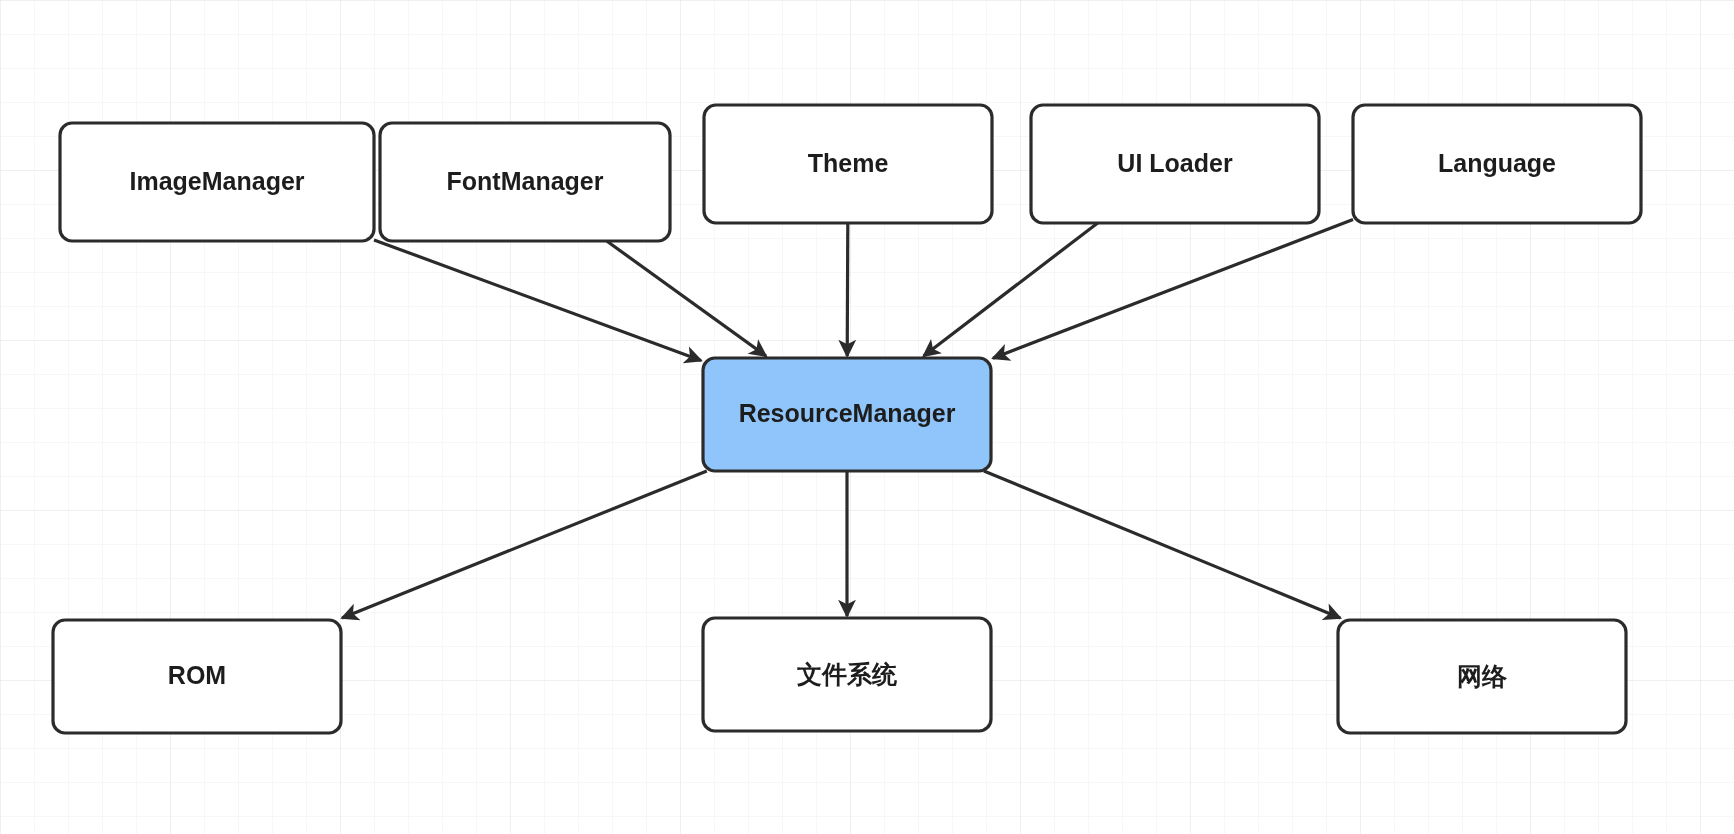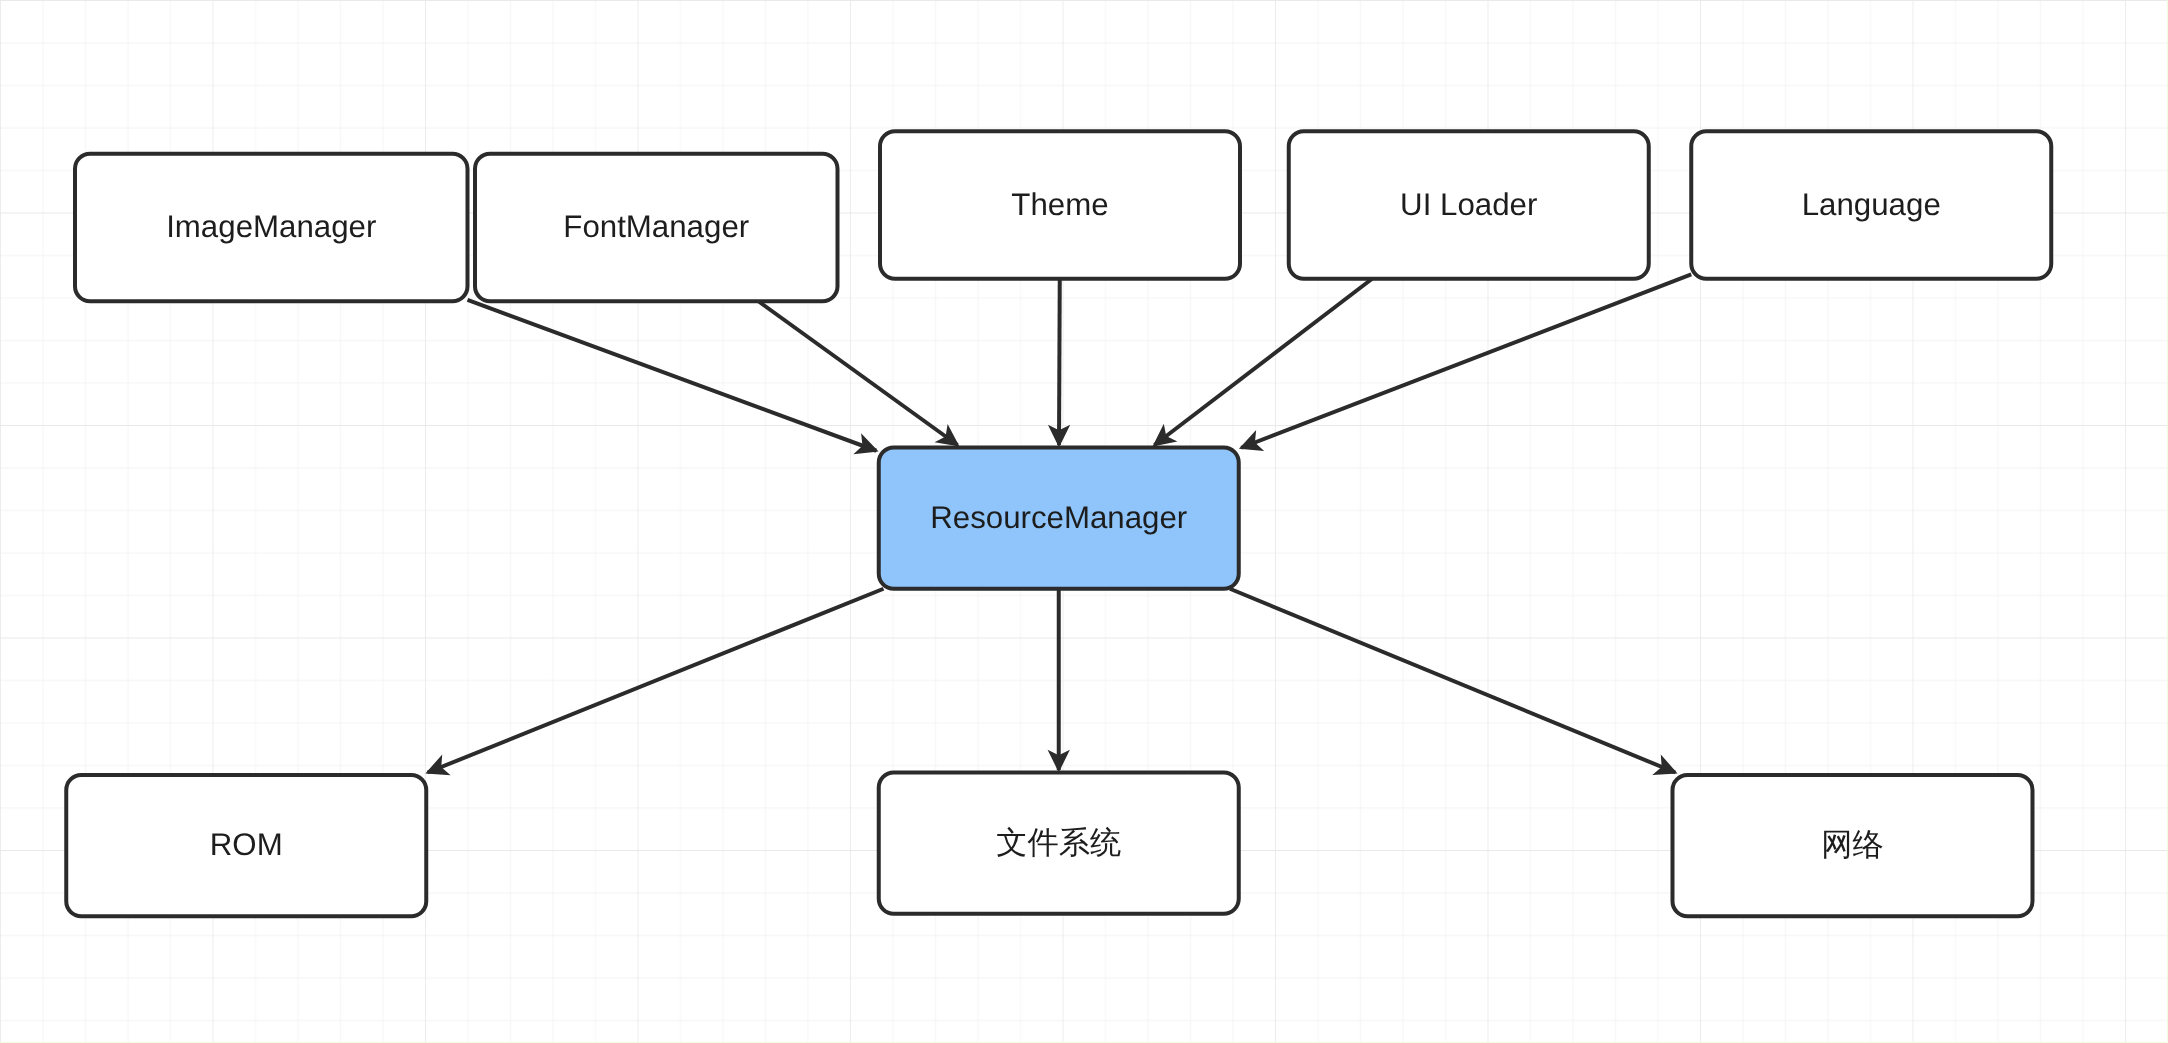--- a/index.html
+++ b/index.html
@@ -10,21 +10,22 @@
   body {
     width: 1734px;
     height: 834px;
     overflow: hidden;
     font-family: "Liberation Sans", "DejaVu Sans", sans-serif;
   }
   #canvas-wrap {
     position: relative;
     width: 1734px;
     height: 834px;
-    background: #bef264;
+    background: #c4b5fd;
+    font-weight: bold;
   }
   svg.diagram {
     display: block;
     width: 1734px;
     height: 834px;
   }
   .grid-minor { stroke: #f0f0f0; stroke-width: 1; }
   .grid-major { stroke: #e6e6e6; stroke-width: 1; }
   .node-rect {
     fill: #ffffff;

